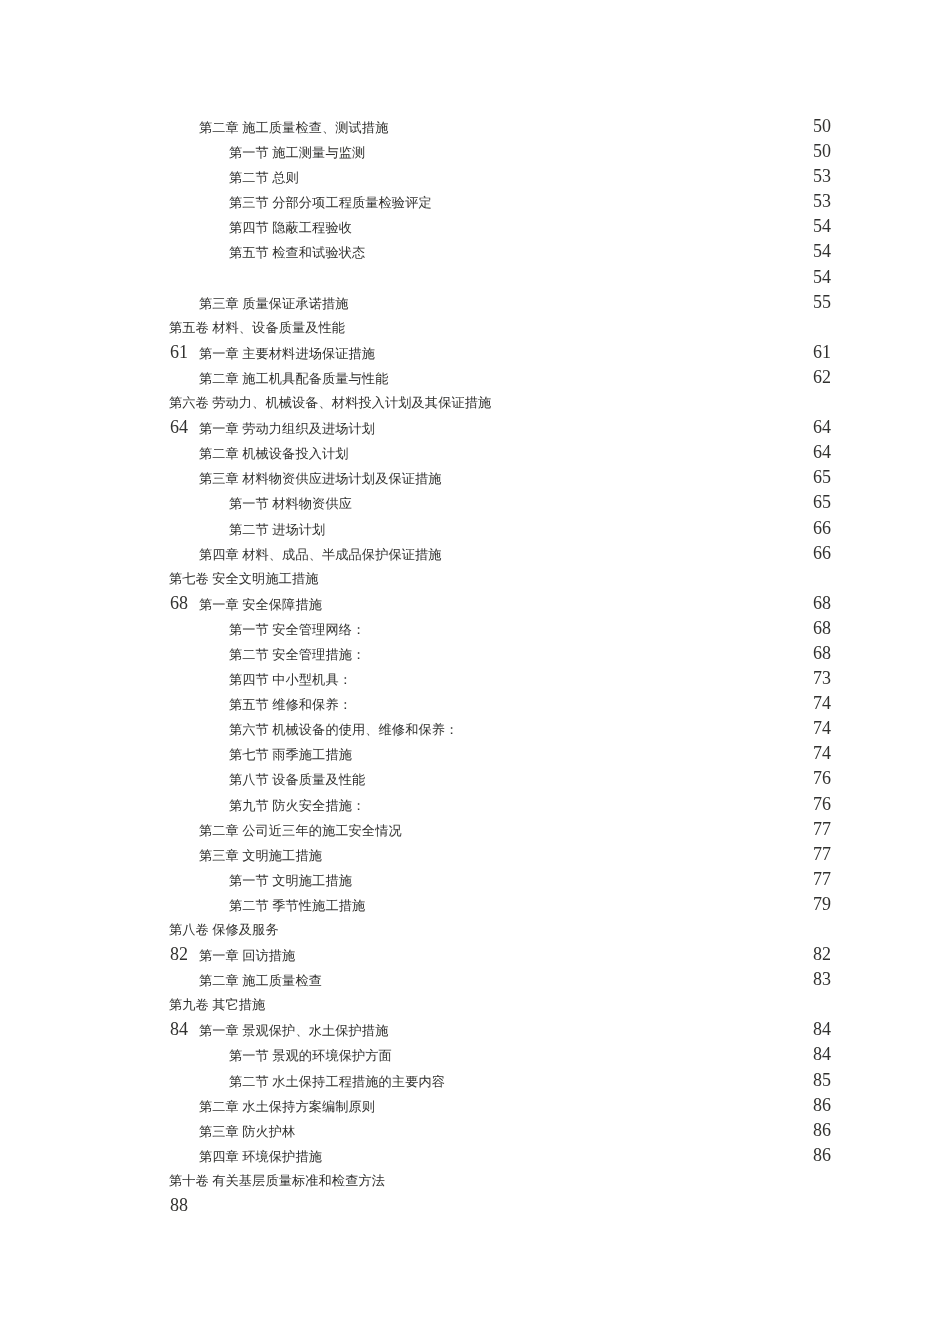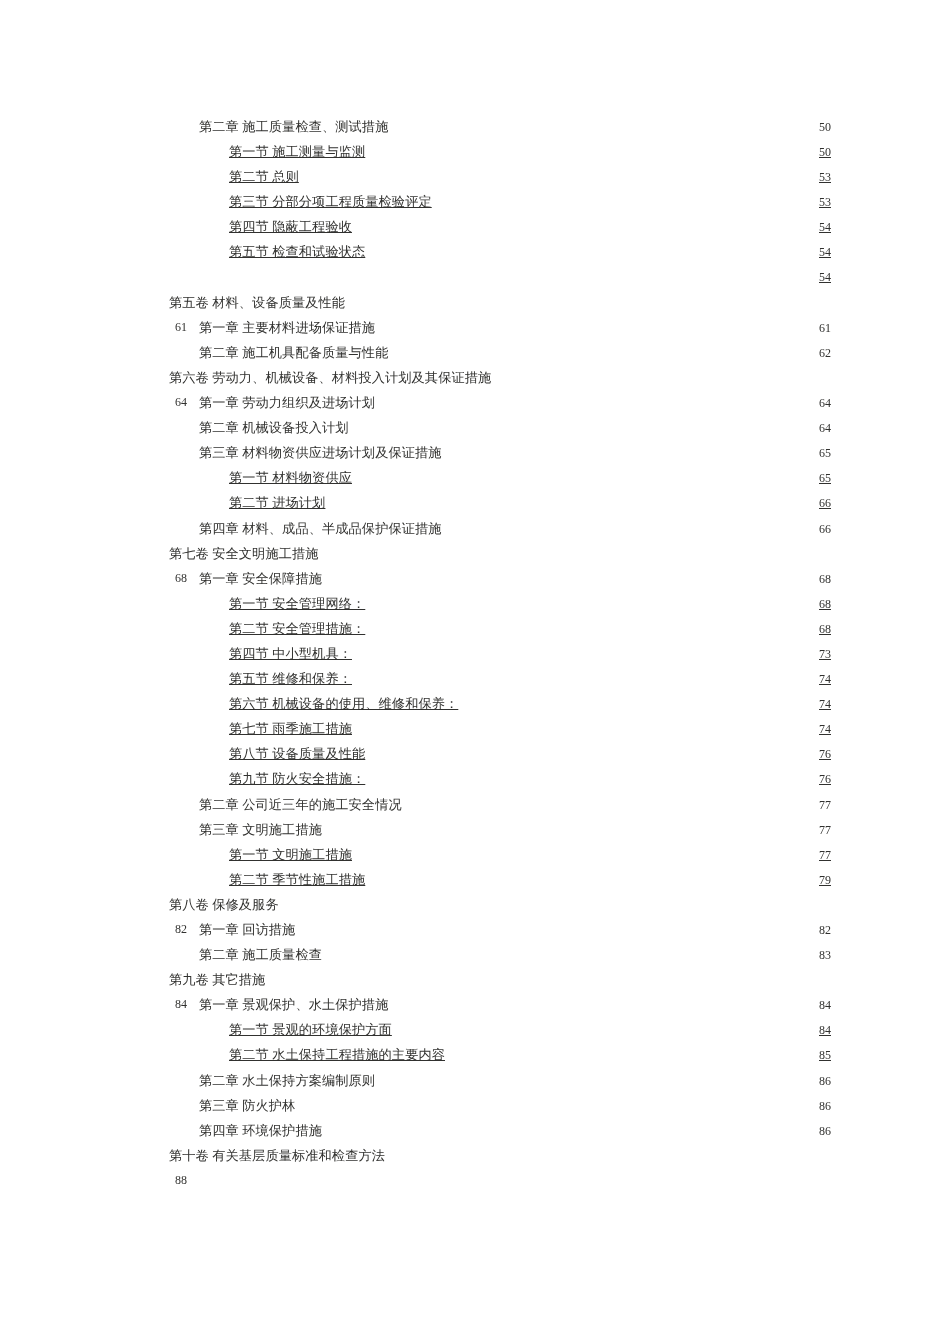--- a/index.html
+++ b/index.html
@@ -31,21 +31,21 @@
     display: flex;
     align-items: baseline;
     height: 25.1px;
     font-size: 13.2px;
     line-height: 25.1px;
     white-space: nowrap;
     color: #31312f;
   }
   .lvl-1 { padding-left: 0px; flex-direction: column; }
   .lvl-2 { padding-left: 30px; }
-  .lvl-3 { padding-left: 60px; text-decoration: underline; }
+  .lvl-3 { padding-left: 60px; }
 
   .toc-label {
     flex: 0 0 auto;
     letter-spacing: 0.1px;
   }
   .toc-dots {
     flex: 1 1 auto;
     overflow: hidden;
     margin: 0 0px;
     position: relative;
@@ -59,21 +59,21 @@
     white-space: nowrap;
     letter-spacing: -0.6px;
     font-size: 13.2px;
     color: #4a4a48;
   }
   .toc-page {
     flex: 0 0 auto;
     text-align: right;
     min-width: 17px;
     padding-left: 1px;
-    font-size: 12px;
+    font-size: 18px;
     color: #31312f;
   }
 </style>
 </head>
 <body>
 
 <div id="page">
   <div id="toc">
       <div class="toc-row lvl-2">
         <span class="toc-label">第二章 施工质量检查、测试措施</span>
@@ -102,20 +102,25 @@
       </div>
       <div class="toc-row lvl-3">
         <span class="toc-label">第五节 检查和试验状态</span>
         <span class="toc-dots"></span>
         <span class="toc-page">54</span>
       </div>
       <div class="toc-row lvl-3">
         <span class="toc-dots"></span>
         <span class="toc-page">54</span>
       </div>
+      <div class="toc-row lvl-2">
+        <span class="toc-label">第三章 质量保证承诺措施</span>
+        <span class="toc-dots"></span>
+        <span class="toc-page">55</span>
+      </div>
       <div class="toc-row lvl-1">
         <span class="toc-label">第五卷 材料、设备质量及性能</span>
         <span class="toc-dots"></span>
         <span class="toc-page">61</span>
       </div>
       <div class="toc-row lvl-2">
         <span class="toc-label">第一章 主要材料进场保证措施</span>
         <span class="toc-dots"></span>
         <span class="toc-page">61</span>
       </div>

